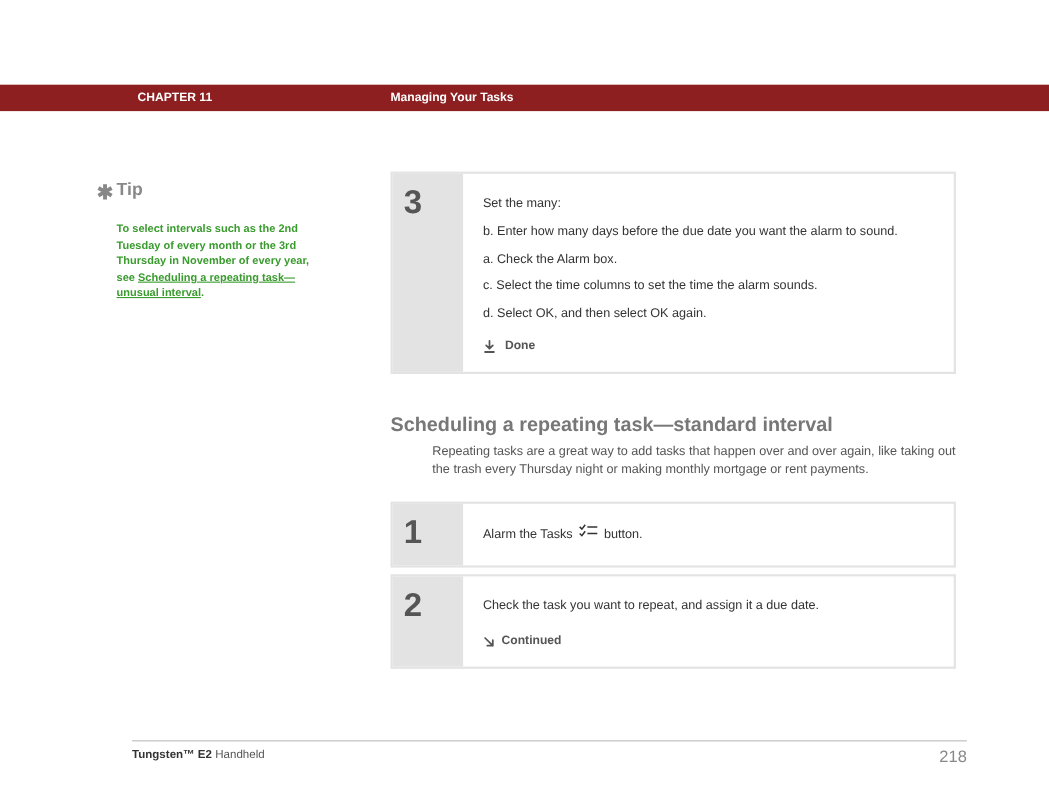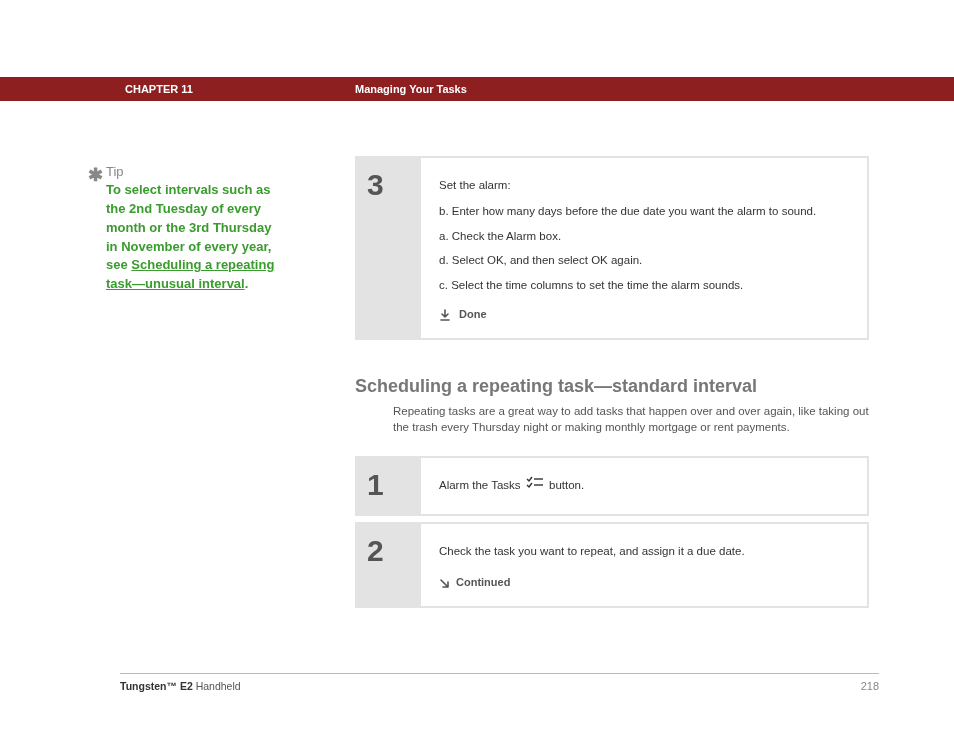--- a/index.html
+++ b/index.html
@@ -41,27 +41,27 @@
   .tip-star {
     position: absolute;
     left: -18px;
     top: 0;
     color: #888;
     font-size: 18px;
     font-weight: bold;
   }
   .tip-label {
     color: #888;
-    font-weight: normal;
-    font-size: 13px;
-    margin-bottom: 2px;
+    font-weight: bold;
+    font-size: 16px;
+    margin-bottom: 20px;
   }
   .tip-text {
     color: #3a9b2e;
-    font-size: 13px;
+    font-size: 10px;
     line-height: 1.45;
     font-weight: bold;
   }
   .tip-link {
     text-decoration: underline;
     font-weight: bold;
   }
   .main {
     position: absolute;
     left: 355px;
@@ -150,21 +150,21 @@
     position: absolute;
     left: 120px;
     right: 75px;
     top: 680px;
     display: flex;
     justify-content: space-between;
     font-size: 10.5px;
     color: #555;
   }
   .footer .product b { color:#333; }
-  .footer .page { color:#888; font-size:11px; }
+  .footer .page { color:#888; font-size:15px; }
 </style>
 </head>
 <body>
 
 <div class="header-band">
   <span class="header-chapter">CHAPTER 11</span>
   <span class="header-title">Managing Your Tasks</span>
 </div>
 
 <div class="sidebar">
@@ -173,25 +173,25 @@
   <div class="tip-text">
     <span>To select intervals such as the 2nd Tuesday of every month or the 3rd Thursday in November of every year, see </span><span class="tip-link">Scheduling a repeating task—unusual interval</span><span>.</span>
   </div>
 </div>
 
 <div class="main">
 
   <div class="step-box">
     <div class="step-num">3</div>
     <div class="step-body">
-      <div class="lead">Set the alarm:</div>
+      <div class="lead">Set the many:</div>
       <div class="sub">b.  Enter how many days before the due date you want the alarm to sound.</div>
       <div class="sub">a.  Check the Alarm box.</div>
+      <div class="sub">c.  Select the time columns to set the time the alarm sounds.</div>
       <div class="sub">d.  Select OK, and then select OK again.</div>
-      <div class="sub">c.  Select the time columns to set the time the alarm sounds.</div>
       <div class="done-row">
         <svg width="12" height="12" viewBox="0 0 12 12">
           <path d="M6 1 L6 8 M6 8 L3 5 M6 8 L9 5 M2 11 L10 11" stroke="#555" stroke-width="1.6" fill="none" stroke-linecap="round"></path>
         </svg>
         <span>Done</span>
       </div>
     </div>
   </div>
 
   <div class="section-gap"></div>

